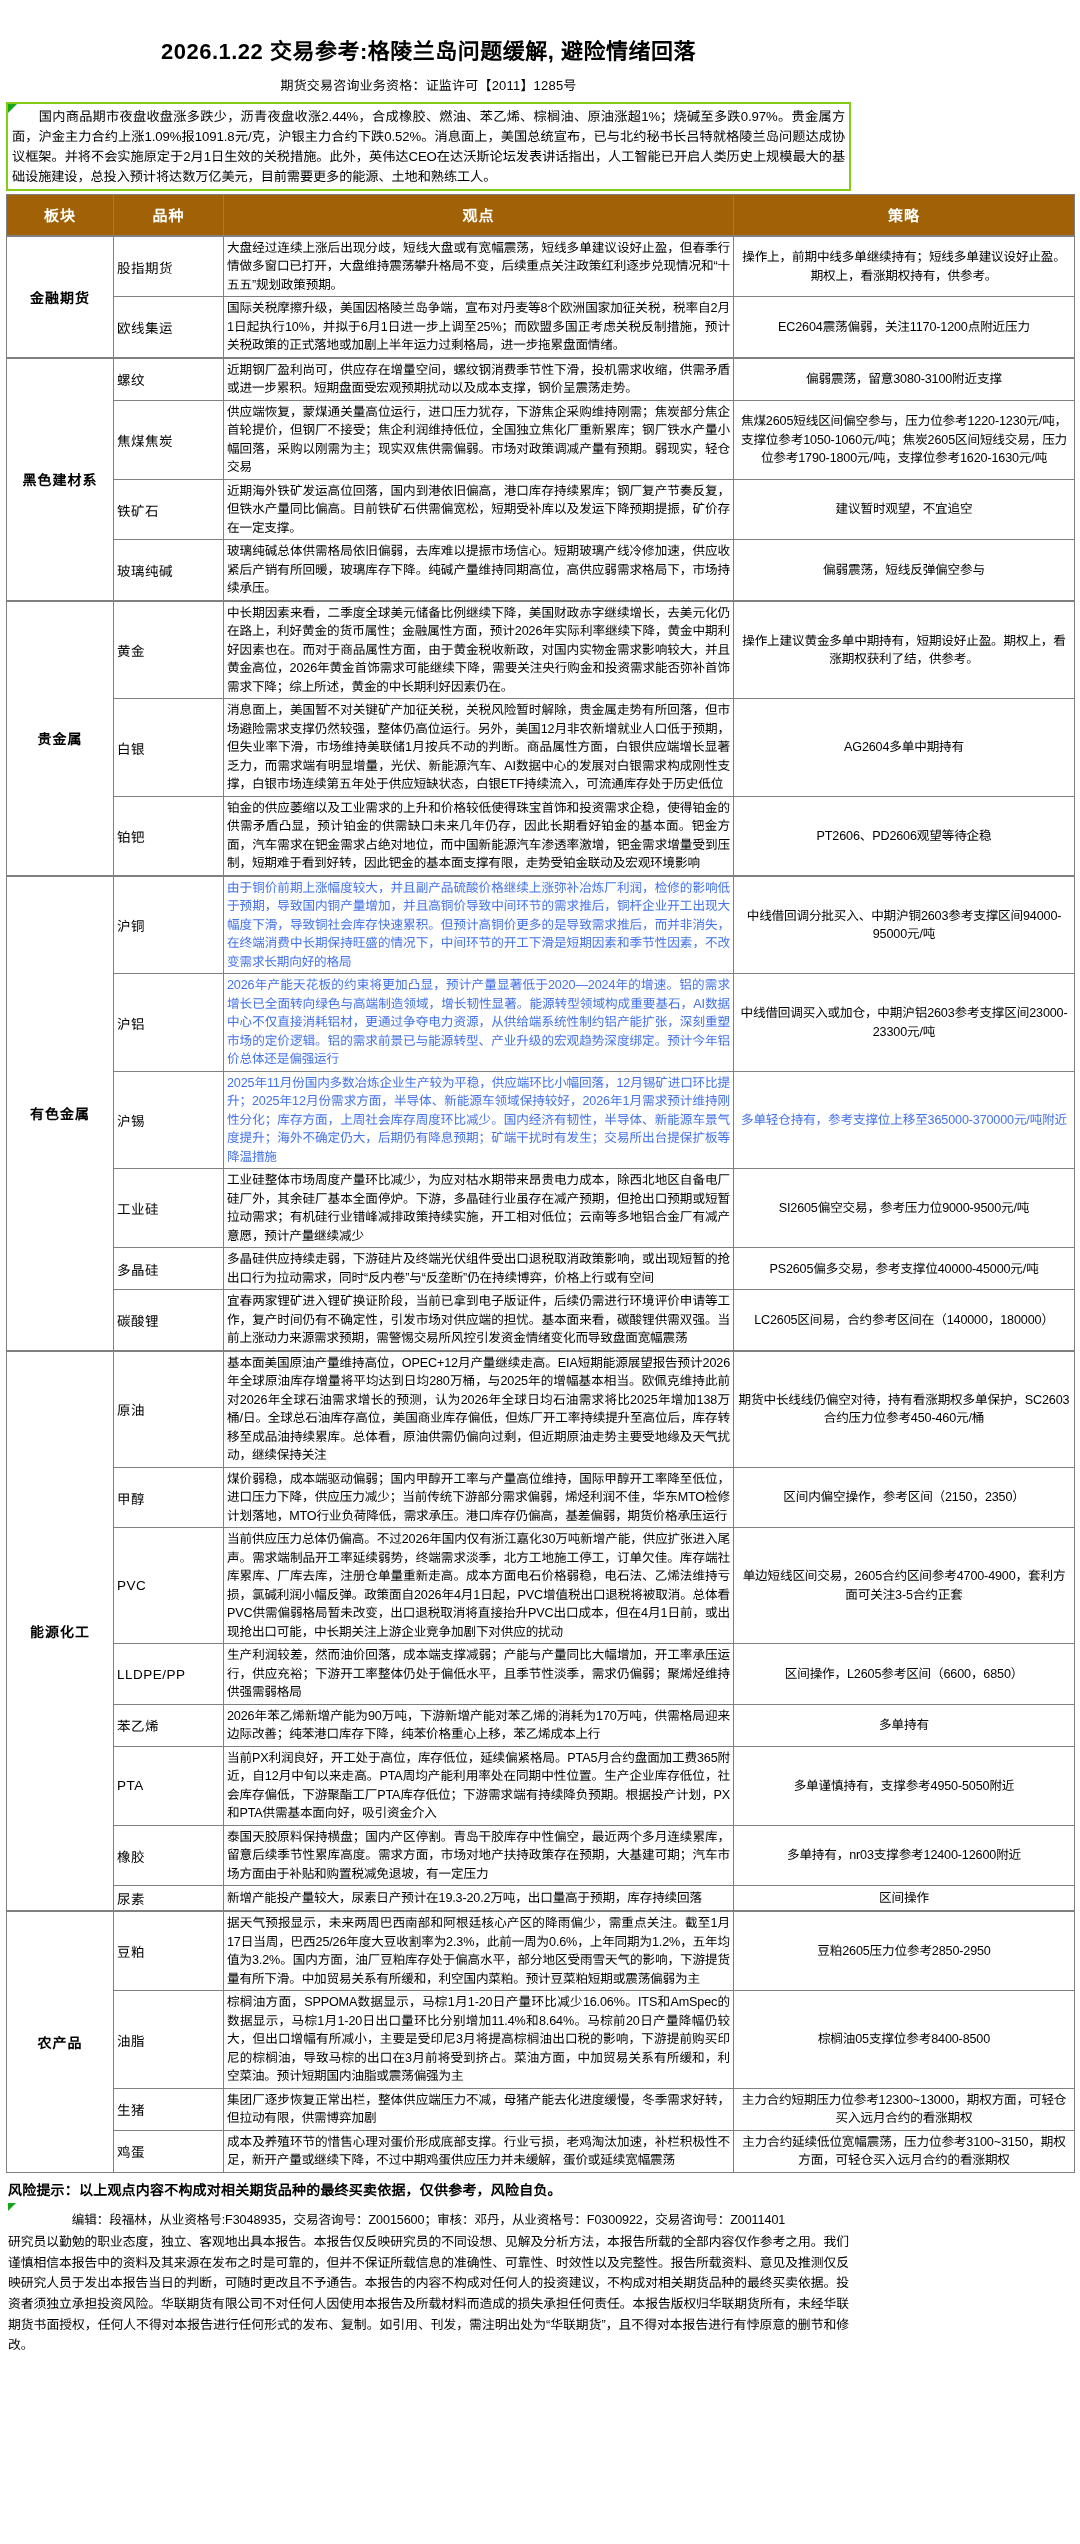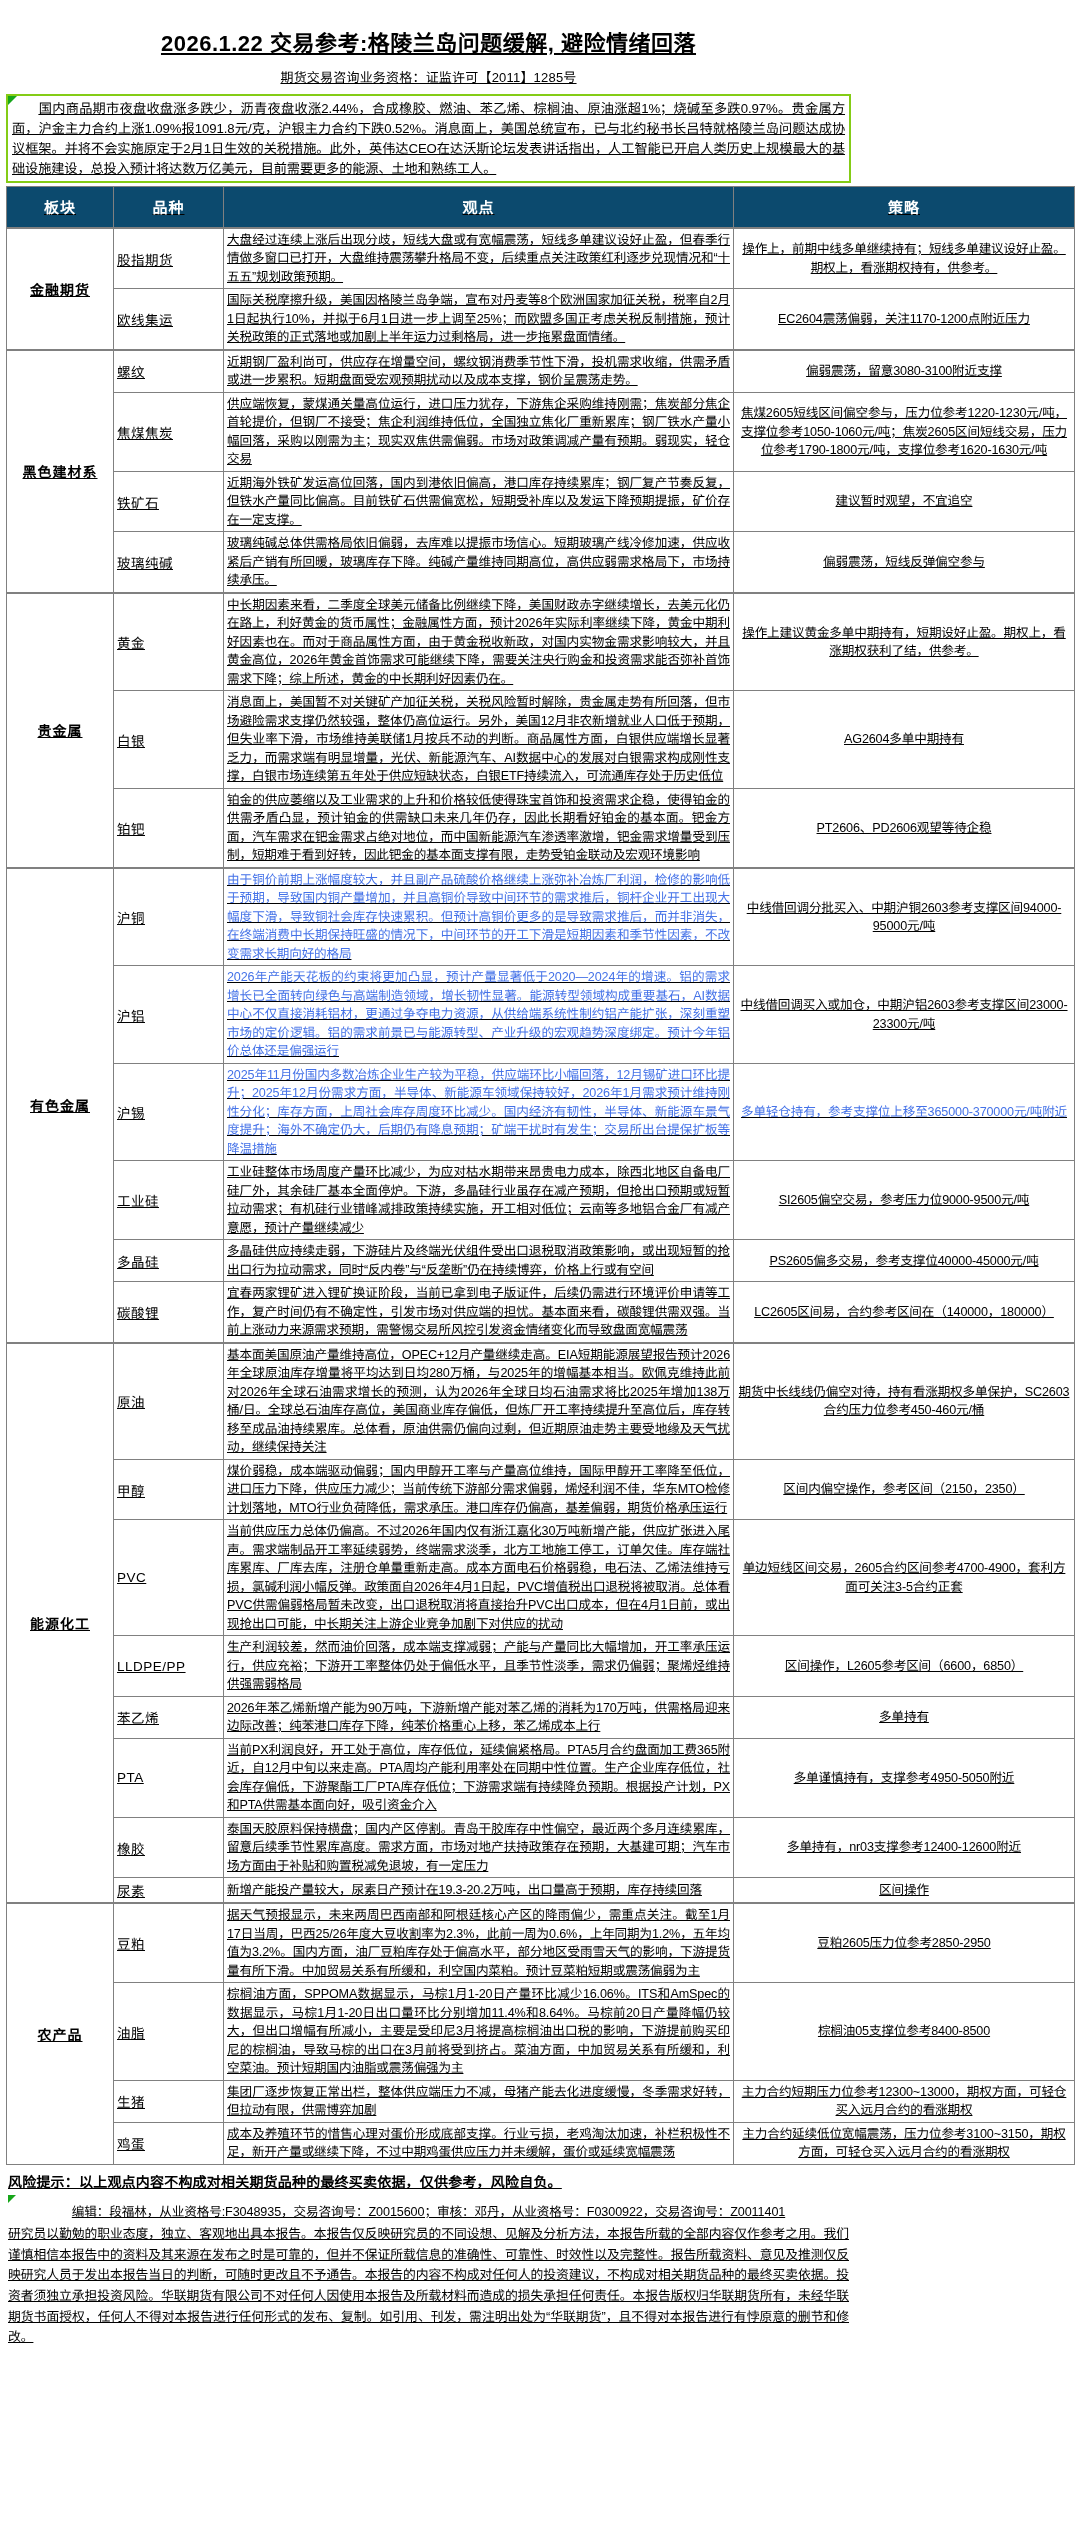--- a/index.html
+++ b/index.html
@@ -9,22 +9,21 @@
     color:#000000;
     width:1080px;
     height:2544px;
     overflow:hidden;
   }
   .page{
     width:857px;
     height:2544px;
     position:relative;
     box-sizing:border-box;
-    padding:8px 6px;
-    text-decoration:underline;
+    padding:16px 6px;
   }
   
   .doc-title{
     text-align:center;
     font-size:22px;
     font-weight:bold;
     letter-spacing:0.5px;
     padding-top:22px;
     padding-bottom:4px;
     line-height:1.3;
@@ -61,21 +60,21 @@
     width:100%;
     table-layout:fixed;
     margin-top:3px;
   }
   table.grid td,table.grid th{
     border:1px solid #808080;
     vertical-align:middle;
     padding:2px 3px;
   }
   thead th{
-    background:#0c4a6e;
+    background:#a16207;
     color:#ffffff;
     font-weight:bold;
     font-size:15px;
     border:1px solid #C00000;
     height:36px;
     letter-spacing:1px;
   }
   col.c-sector{width:107px;}
   col.c-variety{width:110px;}
   col.c-view{width:510px;}

